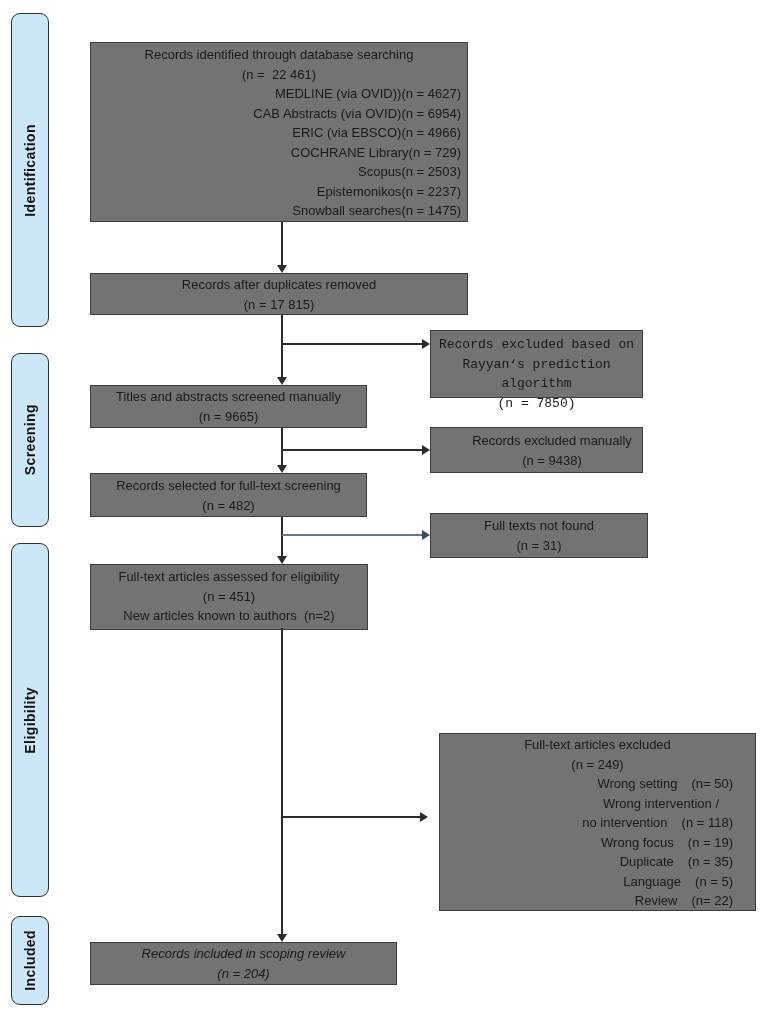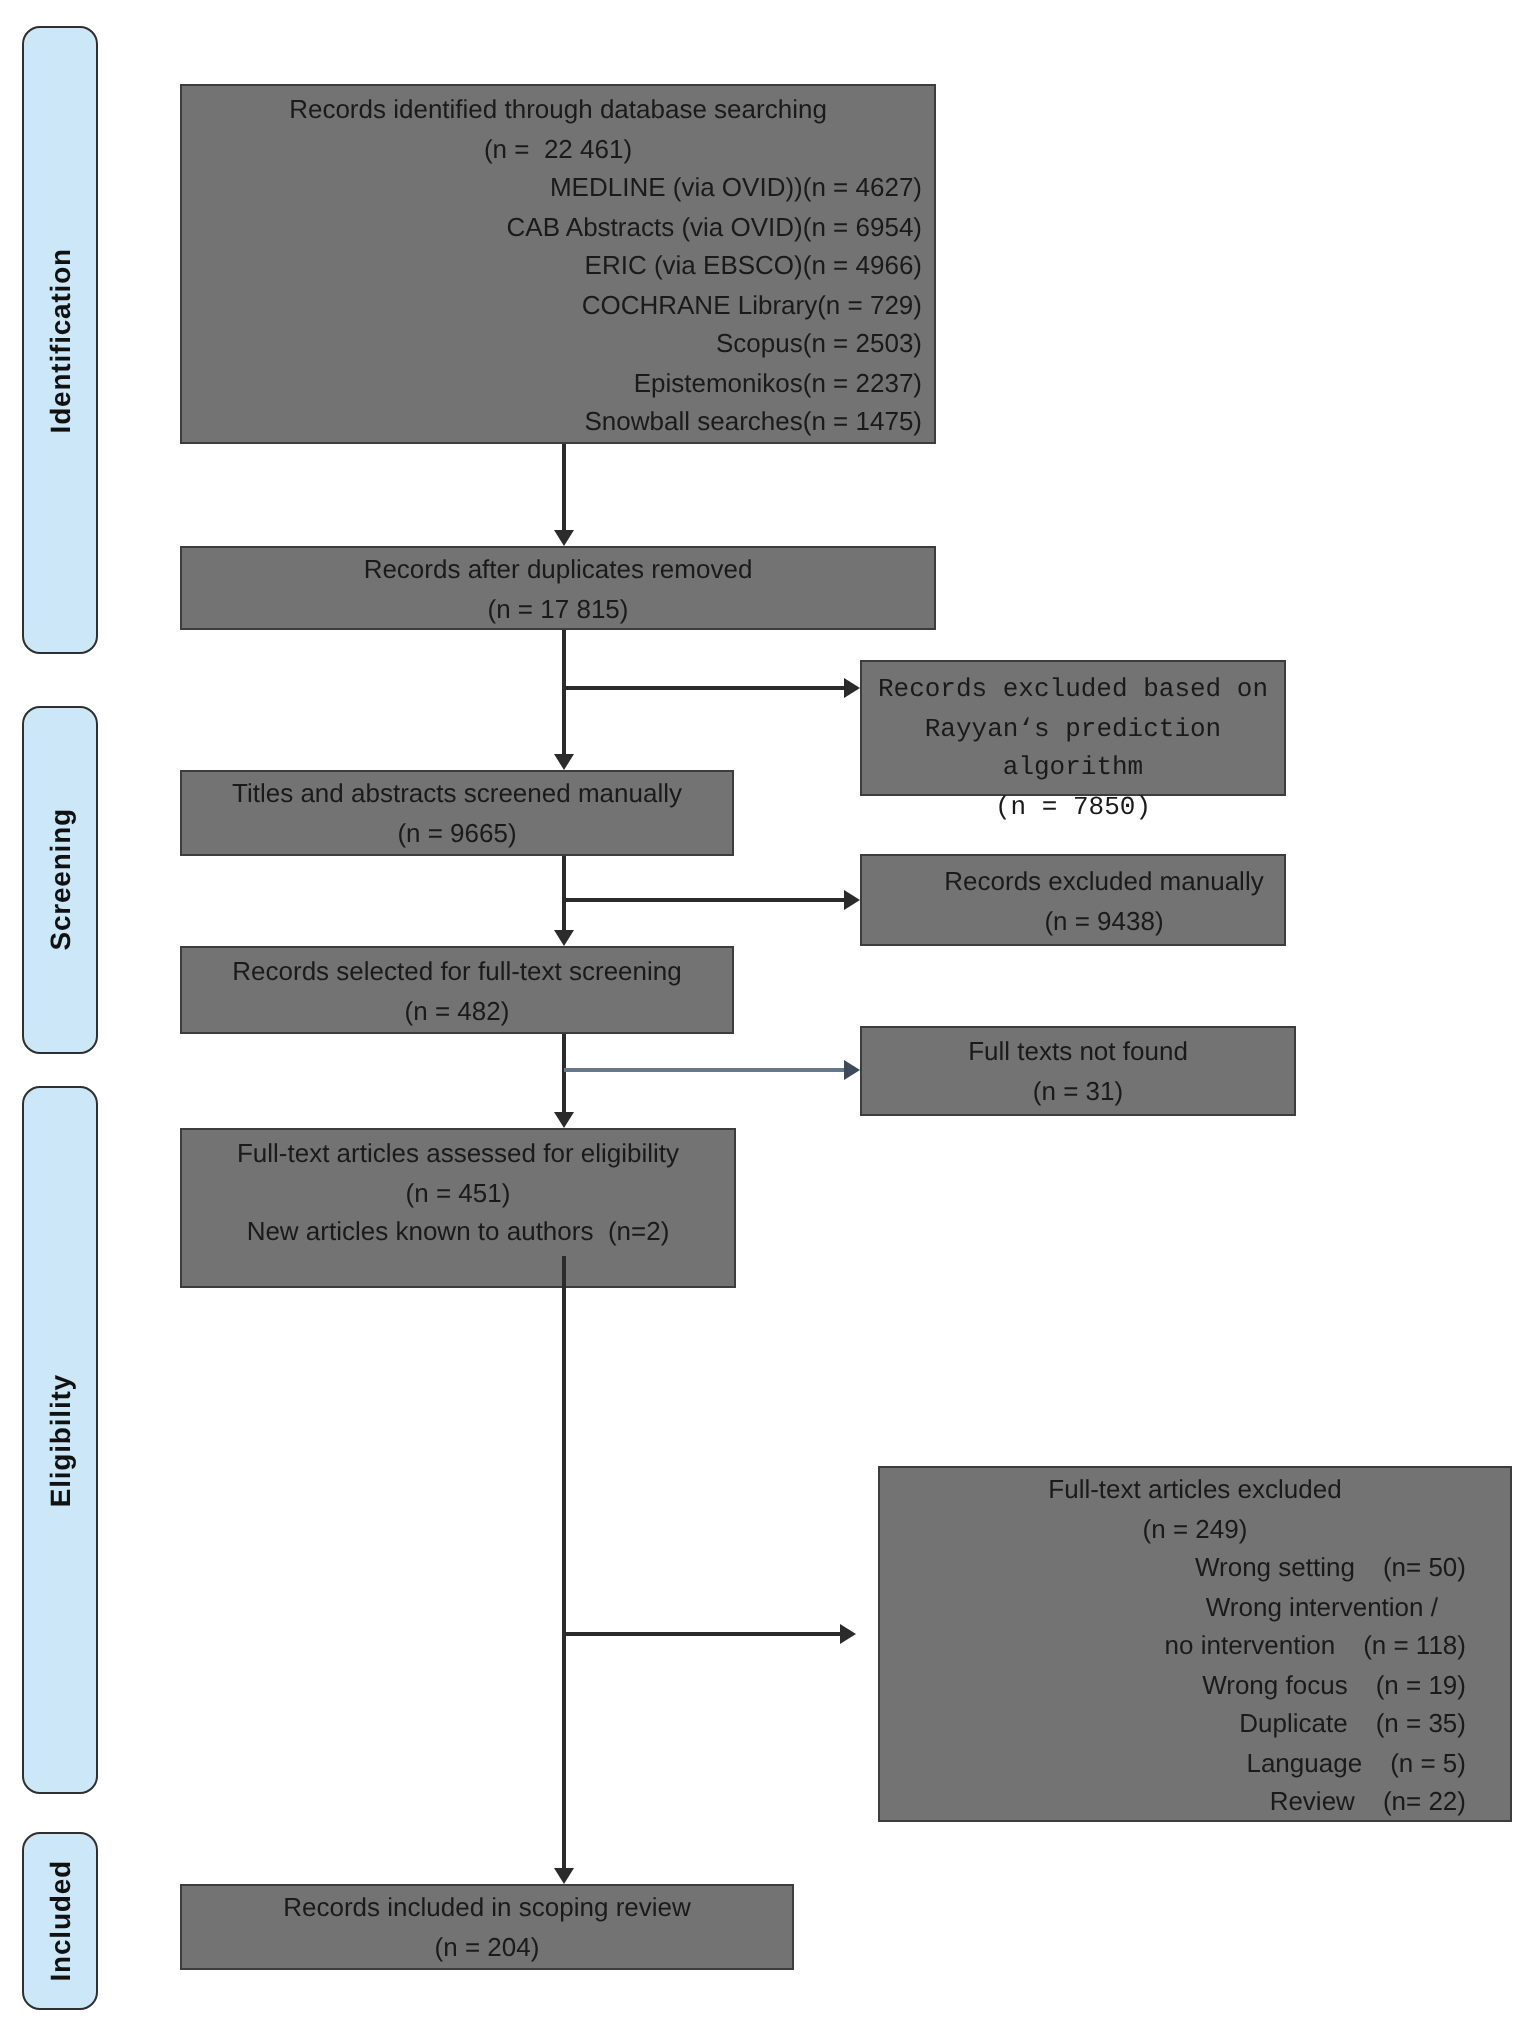--- a/index.html
+++ b/index.html
@@ -114,21 +114,21 @@
   <div class="box" style="left:90px;top:473px;width:277px;height:44px;padding-top:2px;">
     <div class="line c">Records selected for full-text screening</div>
     <div class="line c">(n = 482)</div>
   </div>
 
   <div class="box" style="left:430px;top:513px;width:218px;height:45px;padding-top:2px;">
     <div class="line c">Full texts not found</div>
     <div class="line c">(n = 31)</div>
   </div>
 
-  <div class="box" style="left:90px;top:564px;width:278px;height:80px;padding-top:2px;">
+  <div class="box" style="left:90px;top:564px;width:278px;height:66px;padding-top:2px;">
     <div class="line c">Full-text articles assessed for eligibility</div>
     <div class="line c">(n = 451)</div>
     <div class="line c">New articles known to authors  (n=2)</div>
   </div>
 
   <div class="box" style="left:439px;top:733px;width:317px;height:178px;padding-top:1px;">
     <div class="line c">Full-text articles excluded</div>
     <div class="line c">(n = 249)</div>
     <div class="row row-wide">
       <span class="line">Wrong setting</span>
@@ -153,21 +153,21 @@
     <div class="row row-wide">
       <span class="line">Language</span>
       <span class="line">(n = 5)</span>
     </div>
     <div class="row row-wide">
       <span class="line">Review</span>
       <span class="line">(n= 22)</span>
     </div>
   </div>
 
-  <div class="box" style="left:90px;top:942px;width:307px;height:43px;padding-top:1px;">
+  <div class="box" style="left:90px;top:942px;width:307px;height:43px;padding-top:1px;font-style:italic;">
     <div class="line c">Records included in scoping review</div>
     <div class="line c">(n = 204)</div>
   </div>
 
   <div class="vline" style="left:281px;top:222px;height:43px;"></div>
   <div class="head-down" style="left:277px;top:265px;"></div>
 
   <div class="vline" style="left:281px;top:315px;height:62px;"></div>
   <div class="head-down" style="left:277px;top:377px;"></div>
   <div class="hline" style="left:282px;top:343px;width:140px;"></div>

